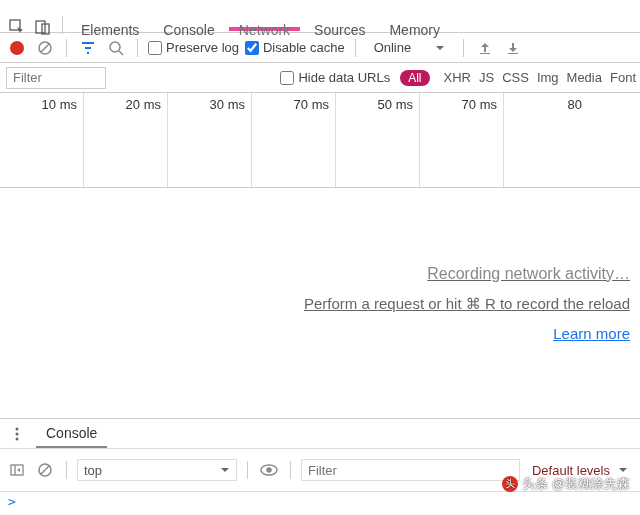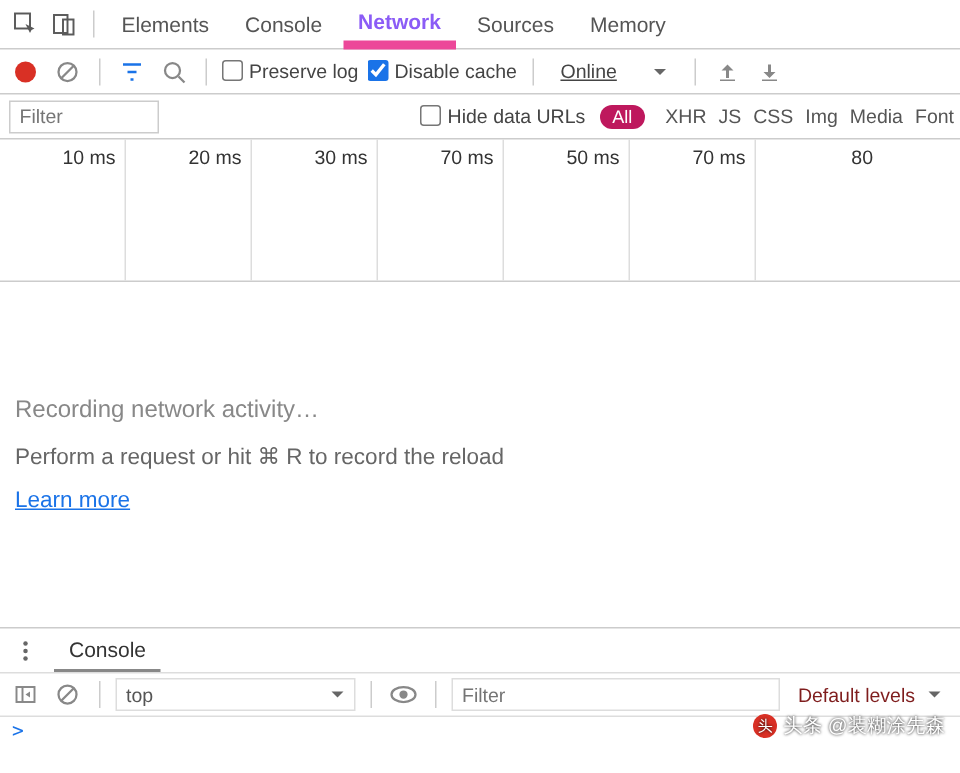--- a/index.html
+++ b/index.html
@@ -1,40 +1,40 @@
 <!DOCTYPE html>
 <html><head>
   <meta charset="utf-8">
   <style>
     * { margin: 0; padding: 0; box-sizing: border-box; }
     body { font-family: -apple-system, BlinkMacSystemFont, "Segoe UI", Arial, sans-serif; font-size: 13px; color: #333; width: 640px; height: 515px; overflow: hidden; background: #fff; }
-    .top-tabs { display: flex; align-items: center; height: 30px; border-bottom: 1px solid #ccc; padding: 16px 6px; gap: 4px; }
+    .top-tabs { display: flex; height: 30px; border-bottom: 1px solid #ccc; padding: 16px 6px; gap: 4px; }
     .icon-btn { width: 22px; height: 22px; display: inline-flex; align-items: center; justify-content: center; cursor: pointer; color: #5a5a5a; }
     .vline { width: 1px; height: 18px; background: #ccc; margin: 0 4px; }
     .tab { padding: 6px 10px; color: #555; cursor: pointer; font-size: 14px; }
-    .tab.active { color: #8b5cf6; border-bottom: 6px solid #ec4899; padding-bottom: 5px; font-weight: bold; }
+    .tab.active { color: #737373; border-bottom: 4px solid #ec4899; padding-bottom: 5px; }
     .toolbar { display: flex; align-items: center; height: 30px; padding: 0 6px; gap: 6px; border-bottom: 1px solid #ccc; }
     .record-dot { width: 14px; height: 14px; border-radius: 50%; background: #d93025; }
     .blue-icon { color: #1a73e8; }
-    .chk { display: flex; align-items: flex-start; gap: 4px; font-size: 13px; color: #444; cursor: pointer; }
+    .chk { display: flex; align-items: flex-end; gap: 4px; font-size: 13px; color: #444; cursor: pointer; }
     .chk input { width: 14px; height: 14px; }
-    .online-select { display: flex; align-items: center; gap: 24px; padding: 0 8px; color: #444; cursor: pointer; text-decoration: underline; }
+    .online-select { display: flex; align-items: center; gap: 24px; padding: 0 8px; color: #444; cursor: pointer; }
     .filter-row { display: flex; align-items: center; height: 30px; border-bottom: 1px solid #ccc; }
     .filter-input { border: 1px solid #ccc; height: 22px; width: 100px; margin: 0 4px 0 6px; padding: 0 6px; font-size: 13px; color: #888; }
     .pill { background: #be185d; color: #fff; border-radius: 10px; padding: 1px 8px; font-size: 12px; }
     .ftype { color: #555; font-size: 13px; padding: 0 4px; cursor: pointer; }
     .timeline { display: flex; border-bottom: 1px solid #ccc; height: 95px; }
     .tcell { flex: 0 0 84px; border-right: 1px solid #ddd; text-align: right; padding: 4px 6px 0 15px; font-size: 13px; color: #333; }
-    .empty-area { height: 230px; display: flex; flex-direction: column; align-items: flex-start; justify-content: center; gap: 12px; color: #666; padding: 0 10px;}
+    .empty-area { height: 230px; display: flex; flex-direction: column; align-items: flex-end; justify-content: center; gap: 12px; color: #666; padding: 0 10px; text-decoration: underline;}
     .empty-area .t1 { font-size: 16px; color: #888; }
     .empty-area .t2 { font-size: 15px; color: #666; }
     .empty-area a { color: #1a73e8; font-size: 15px; text-decoration: underline; }
     .console-head { display: flex; align-items: center; height: 30px; border-top: 1px solid #ccc; padding: 0 6px; gap: 8px; }
     .console-tab { padding: 5px 10px; color: #333; border-bottom: 2px solid #888; font-size: 14px; }
-    .console-bar { display: flex; align-items: center; height: 30px; border-top: 1px solid #ddd; border-bottom: 1px solid #ddd; padding: 0 6px; gap: 6px; }
+    .console-bar { display: flex; align-items: center; height: 44px; border-top: 1px solid #ddd; border-bottom: 1px solid #ddd; padding: 0 6px; gap: 6px; }
     .top-select { display: flex; align-items: center; justify-content: space-between; width: 160px; border: 1px solid #ddd; height: 22px; padding: 0 6px; color: #555; cursor: pointer; font-size: 13px;}
     .levels { display: flex; align-items: center; gap: 8px; color: #7f1d1d; cursor: pointer; font-size: 13px; padding: 0 6px;}
     .cfilter { flex: 1; border: 1px solid #ddd; height: 22px; padding: 0 6px; font-size: 13px; color: #888; }
     .prompt-row { height: 20px; padding: 2px 8px; color: #1a73e8; font-family: monospace; }
     .watermark { position: absolute; right: 10px; bottom: 22px; font-size: 13px; color: #fff; display: flex; align-items: center; gap: 4px; text-shadow: 0 0 2px #000; }
     .wm-dot { width: 16px; height: 16px; border-radius: 50%; background: #d93025; display: inline-flex; align-items: center; justify-content: center; font-size: 10px; }
     svg { display: block; }
     .space { flex: 1; }
     .gap { width: 10px; }
   </style>

